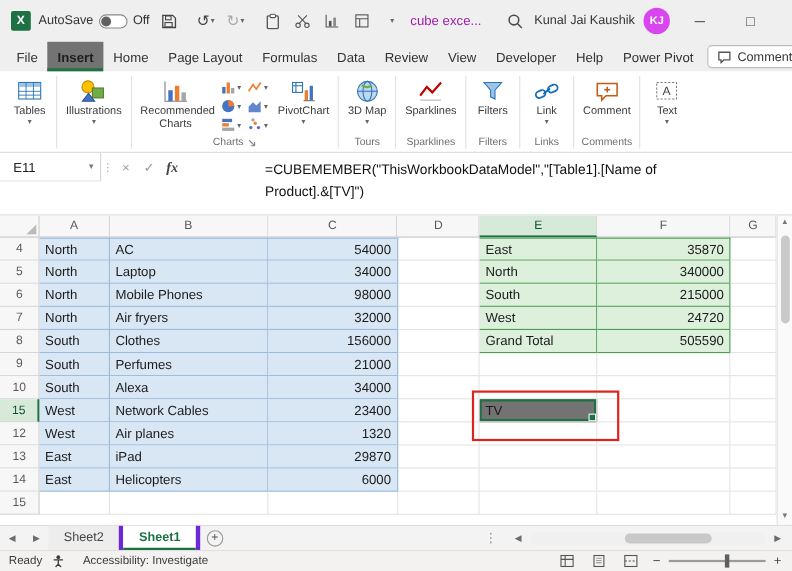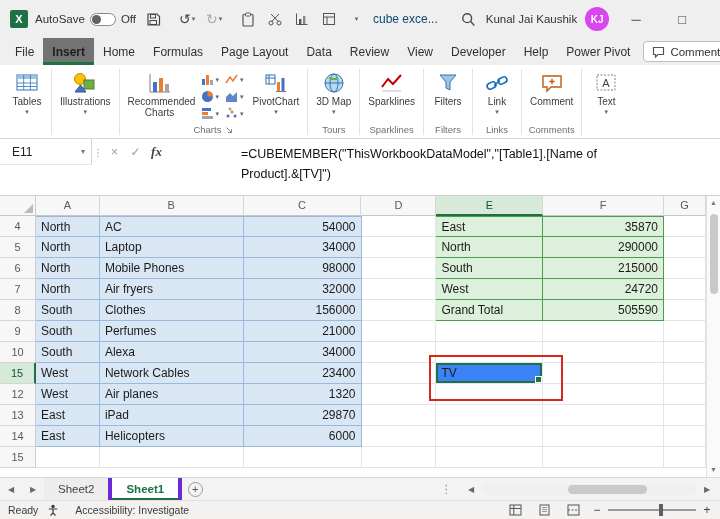--- a/index.html
+++ b/index.html
@@ -9,21 +9,21 @@
   
   .titlebar{height:38px;background:#F0EFF0;display:flex;align-items:center;padding-left:10px;gap:7px;flex:none;}
   .xlogo{width:18px;height:18px;background:#1E7145;border-radius:2px;display:flex;align-items:center;justify-content:center;color:#fff;font-size:11px;font-weight:bold;flex:none;}
   .autosave{display:flex;align-items:center;gap:5px;font-size:11.5px;color:#333;}
   .asw{width:26px;height:13px;background:#fff;border:1px solid #8A8A8A;border-radius:7px;position:relative;display:inline-block;}
   .asw .knob{position:absolute;left:1px;top:1px;width:9px;height:9px;border-radius:50%;background:#616161;}
   .qbtn{display:inline-flex;align-items:center;justify-content:center;min-width:20px;height:24px;color:#444;font-size:14px;}
   .qbtn.dim{color:#ABABAB;}
   .microchev{font-size:7px;color:#666;margin-left:1px;}
   .tdiv{width:1px;height:18px;background:#CFCFCF;}
-  .doc-title{font-size:12px;color:#0c4a6e;margin-left:auto;white-space:nowrap;}
+  .doc-title{font-size:12px;color:#a21caf;margin-left:auto;white-space:nowrap;}
   .t-right{margin-left:auto;display:flex;align-items:center;gap:8px;height:100%;}
   .username{font-size:11.5px;color:#333;white-space:nowrap;}
   .avatar{width:24px;height:24px;border-radius:50%;background:#d946ef;color:#fff;font-size:10px;font-weight:bold;display:flex;align-items:center;justify-content:center;}
   .winbtn{width:38px;height:38px;display:flex;align-items:center;justify-content:center;font-size:13px;color:#444;}
 
   
   .tabrow{height:27px;background:#F0EFF0;display:flex;align-items:stretch;padding:0 4px 0 6px;flex:none;}
   .rtab{display:flex;align-items:center;padding:0 9px;font-size:12px;color:#323130;white-space:nowrap;}
   .rtab.active{background:#737373;font-weight:bold;box-shadow:inset 0 -3px 0 #1E7145;color:#1E1E1E;}
   .tabspacer{flex:1;}
@@ -62,21 +62,21 @@
   .g-ch.sel{background:#D7EAD9;border-bottom:2px solid #1E7145;color:#0F5132;}
   .g-r{display:flex;}
   .g-rh{width:36px;height:21px;background:#F6F7F6;border-right:1px solid #CDCDCD;border-bottom:1px solid #D6D6D6;text-align:center;line-height:20px;font-size:11px;color:#5A5A5A;flex:none;}
   .g-rh.sel{background:#D7EAD9;border-right:2px solid #1E7145;color:#0F5132;}
   .g-c{height:21px;border-right:1px solid #E4E4E4;border-bottom:1px solid #E4E4E4;padding:0 5px;font-size:12px;color:#1B1B1B;line-height:20px;white-space:nowrap;overflow:hidden;position:relative;}
   .g-c.num{text-align:right;}
   .g-c.blue{background:#D9E6F4;border-color:#9BB9DC;}
   .g-c.btop{border-top:1px solid #9BB9DC;}
   .g-c.green{background:#DCF0DC;border-color:#4D9D50;}
   .g-c.gtop{border-top:1px solid #4D9D50;}
-  .g-c.tv{background:#3b82f6;box-shadow:inset 0 0 0 2px #1E7145;}
+  .g-c.tv{background:#737373;box-shadow:inset 0 0 0 2px #1E7145;}
   .g-c.tv::after{content:"";position:absolute;right:0;bottom:0;width:5px;height:5px;background:#1E7145;border:1px solid #fff;}
   .annot{position:absolute;left:429px;top:159px;width:134px;height:46px;border:2px solid #DE231B;z-index:6;pointer-events:none;}
   .vscroll{width:14px;background:#FAFAFA;border-left:1px solid #E0E0E0;display:flex;flex-direction:column;align-items:center;position:relative;}
   .sarr{font-size:7px;color:#777;line-height:14px;height:14px;}
   .vthumb{position:absolute;top:18px;left:3px;width:8px;height:80px;background:#C9C9C9;border-radius:4px;}
   .vscroll .bottom{margin-top:auto;}
 
   
   .sheetbar{height:23px;background:#F3F3F3;border-top:1px solid #D9D9D9;display:flex;align-items:stretch;flex:none;font-size:11.5px;}
   .snav{width:22px;display:flex;align-items:center;justify-content:center;color:#6b6b6b;font-size:8px;}
@@ -166,22 +166,22 @@
       <span class="winbtn">─</span>
       <span class="winbtn">□</span>
       <span class="winbtn">×</span>
     </div>
   </div>
 
   <div class="tabrow">
     <span class="rtab">File</span>
     <span class="rtab active">Insert</span>
     <span class="rtab">Home</span>
+    <span class="rtab">Page Layout</span>
     <span class="rtab">Formulas</span>
-    <span class="rtab">Page Layout</span>
     <span class="rtab">Data</span>
     <span class="rtab">Review</span>
     <span class="rtab">View</span>
     <span class="rtab">Developer</span>
     <span class="rtab">Help</span>
     <span class="rtab">Power Pivot</span>
     <span class="tabspacer"></span>
     <span class="comments-btn">
       <svg width="13" height="12">
           <path d="M1.5 1.5 h10 v7 h-5.5 l-2.5 2.5 v-2.5 H1.5 Z" fill="none" stroke="#555" stroke-width="1.2"></path>
@@ -447,21 +447,21 @@
           <div class="g-c green gtop num" style="width: 121px;">35870</div>
           <div class="g-c" style="width: 42px;"></div>
         </div>
         <div class="g-r">
           <div class="g-rh">5</div>
           <div class="g-c blue" style="width: 64px;">North</div>
           <div class="g-c blue" style="width: 144px;">Laptop</div>
           <div class="g-c blue num" style="width: 118px;">34000</div>
           <div class="g-c" style="width: 75px;"></div>
           <div class="g-c green" style="width: 107px;">North</div>
-          <div class="g-c green num" style="width: 121px;">290000</div>
+          <div class="g-c green num" style="width: 121px;">340000</div>
           <div class="g-c" style="width: 42px;"></div>
         </div>
         <div class="g-r">
           <div class="g-rh">6</div>
           <div class="g-c blue" style="width: 64px;">North</div>
           <div class="g-c blue" style="width: 144px;">Mobile Phones</div>
           <div class="g-c blue num" style="width: 118px;">98000</div>
           <div class="g-c" style="width: 75px;"></div>
           <div class="g-c green" style="width: 107px;">South</div>
           <div class="g-c green num" style="width: 121px;">215000</div>

